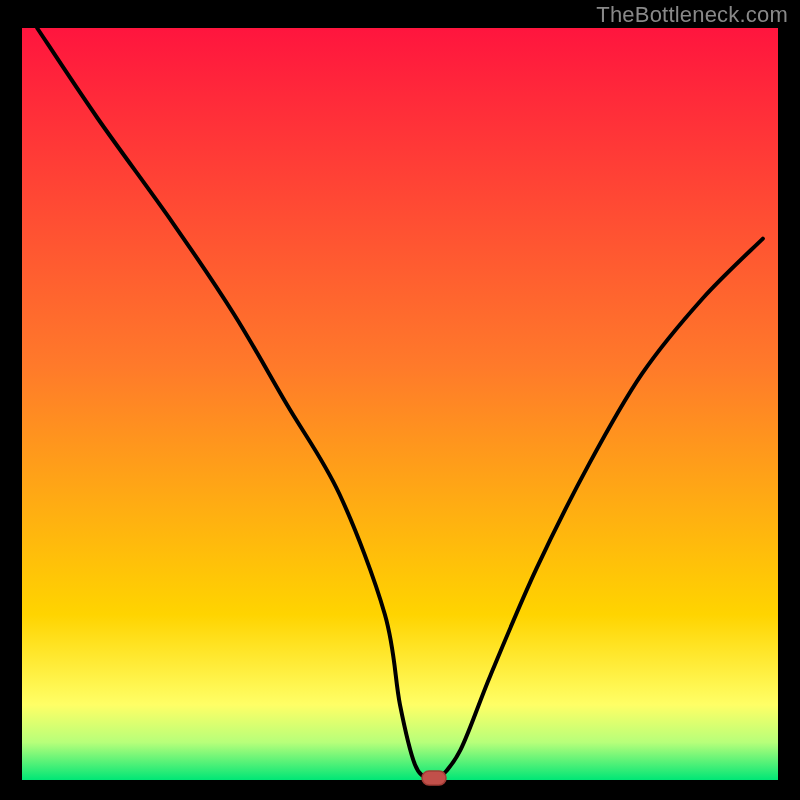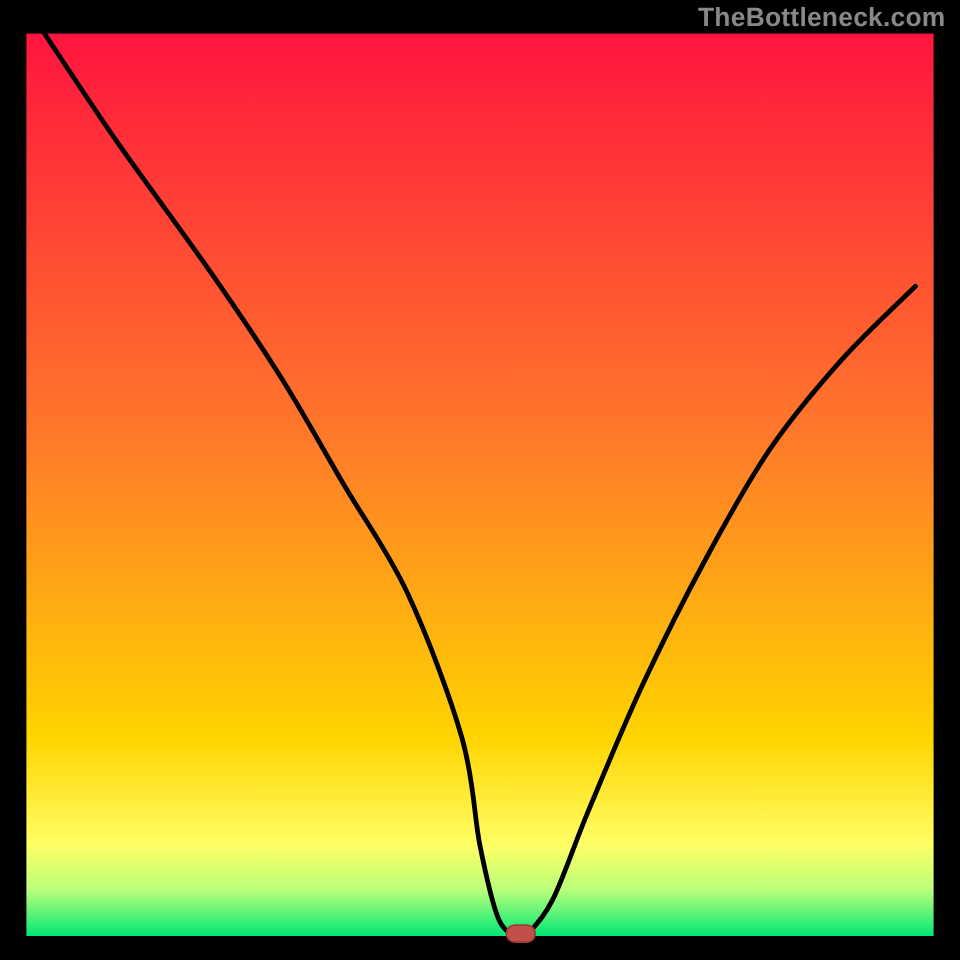--- a/index.html
+++ b/index.html
@@ -15,21 +15,21 @@
     position: relative;
     width: 800px;
     height: 800px;
     background: #000;
   }
   .watermark {
     position: absolute;
     top: 2px;
     right: 12px;
     font-size: 22px;
-    font-weight: 700;
+    font-weight: 400;
     color: #888;
     letter-spacing: 0.2px;
     z-index: 4;
   }
   svg {
     position: absolute;
     top: 0; left: 0;
     z-index: 2;
   }
 </style>

